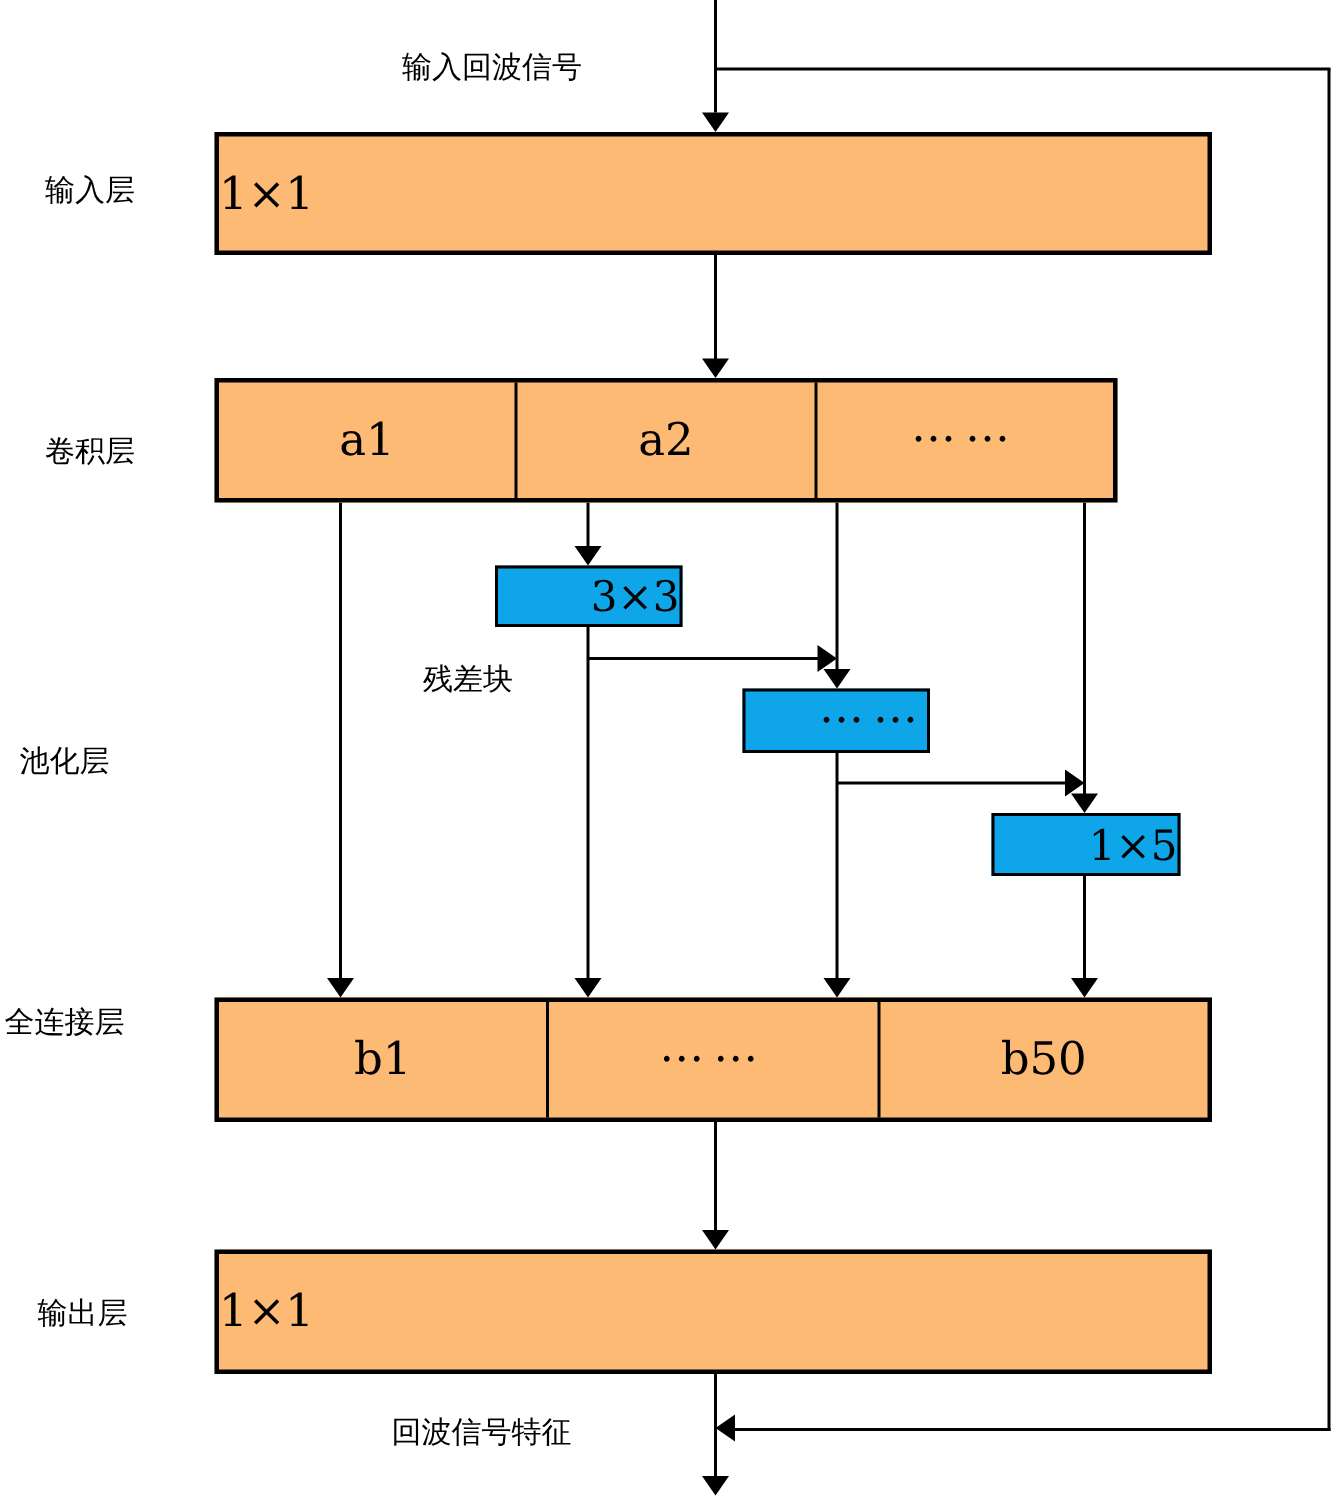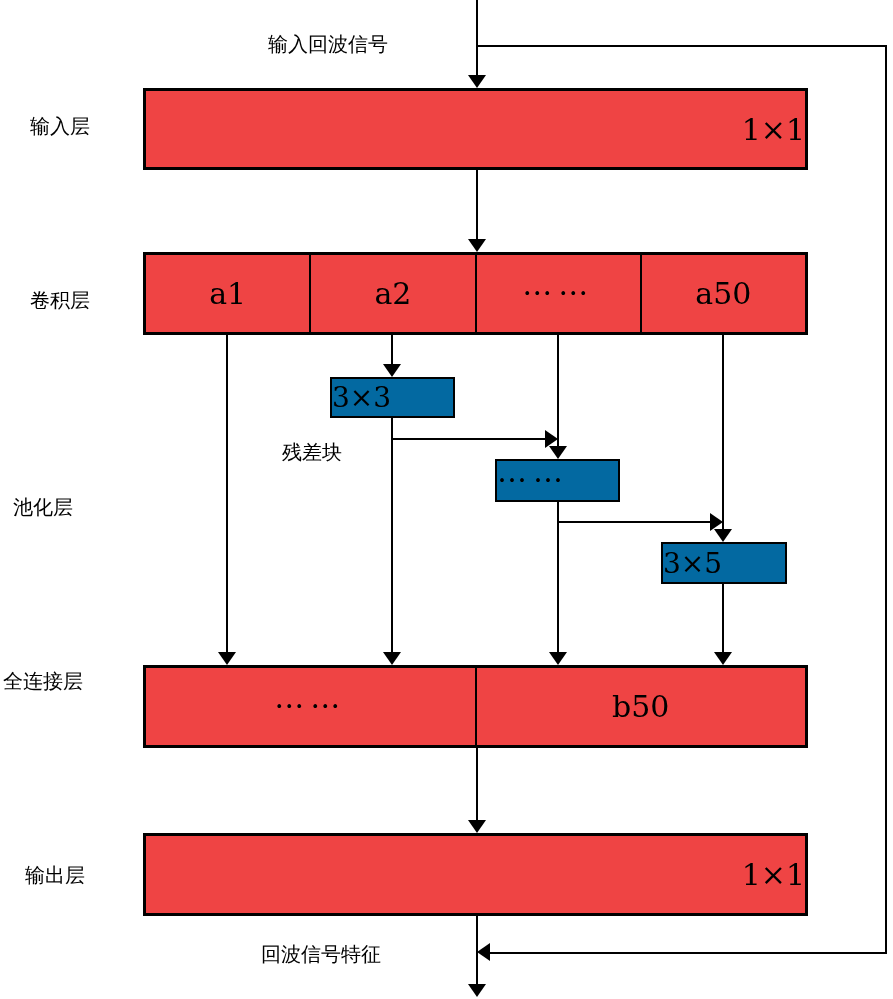--- a/index.html
+++ b/index.html
@@ -2,24 +2,24 @@
 <html><head>
 <meta charset="utf-8">
 <style>
   html,body{margin:0;padding:0;background:#fff;}
   #stage{
     position:relative;width:893px;height:999px;background:#ffffff;
     font-family:"DejaVu Serif","Liberation Serif",serif;color:#000;overflow:hidden;
   }
   .vl{position:absolute;width:2px;background:#000;}
   .hl{position:absolute;height:2px;background:#000;}
-  .box{position:absolute;border:3px solid #000;background:#ef4444;box-sizing:border-box;
+  .box{position:absolute;border:3px solid #000;background:#fdba74;box-sizing:border-box;
+       display:flex;align-items:center;justify-content:flex-start;}
+  .sbox{position:absolute;border:2px solid #000;background:#0ea5e9;box-sizing:border-box;
        display:flex;align-items:center;justify-content:flex-end;}
-  .sbox{position:absolute;border:2px solid #000;background:#0369a1;box-sizing:border-box;
-       display:flex;align-items:center;justify-content:flex-start;}
   .rowbox{padding:0;}
   .cell{flex:1;display:flex;align-items:center;justify-content:center;
         border-right:2px solid #000;height:100%;}
   .cell:last-child{border-right:none;}
   .num{font-size:30px;}
   .lbl{position:absolute;font-size:20px;line-height:36px;white-space:nowrap;}
   .dots{display:inline-block;transform:translateY(-0.3em);letter-spacing:6px;}
   .arr{position:absolute;width:0;height:0;}
   .arr.d{border-left:9px solid transparent;border-right:9px solid transparent;border-top:13px solid #000;}
   .arr.r{border-top:9px solid transparent;border-bottom:9px solid transparent;border-left:13px solid #000;}
@@ -69,46 +69,46 @@
   <div class="lbl" style="left:282px;top:434px">残差块</div>
   <div class="lbl" style="left:13px;top:489px">池化层</div>
   <div class="lbl" style="left:3px;top:663px">全连接层</div>
   <div class="lbl" style="left:25px;top:857px">输出层</div>
   <div class="lbl" style="left:261px;top:936px">回波信号特征</div>
 
   <div class="box" style="left:143px;top:88px;width:665px;height:82px">
     <span class="num">1×1</span>
   </div>
 
-  <div class="box rowbox" style="left:143px;top:252px;width:665px;height:83px">
+  <div class="box rowbox" style="left:143px;top:252px;width:602px;height:83px">
     <div class="cell">
       <span class="num">a1</span>
     </div>
     <div class="cell">
       <span class="num">a2</span>
     </div>
     <div class="cell">
       <span class="num dots">……</span>
-    </div>
-    <div class="cell">
-      <span class="num">a50</span>
     </div>
   </div>
 
   <div class="sbox" style="left:330px;top:377px;width:125px;height:41px">
     <span style="font-size:28px">3×3</span>
   </div>
   <div class="sbox" style="left:495px;top:459px;width:125px;height:43px">
     <span class="dots" style="font-size:30px">……</span>
   </div>
   <div class="sbox" style="left:661px;top:542px;width:126px;height:42px">
-    <span style="font-size:28px">3×5</span>
+    <span style="font-size:28px">1×5</span>
   </div>
 
   <div class="box rowbox" style="left:143px;top:665px;width:665px;height:83px">
+    <div class="cell">
+      <span class="num">b1</span>
+    </div>
     <div class="cell">
       <span class="num dots">……</span>
     </div>
     <div class="cell">
       <span class="num">b50</span>
     </div>
   </div>
 
   <div class="box" style="left:143px;top:833px;width:665px;height:83px">
     <span class="num">1×1</span>

